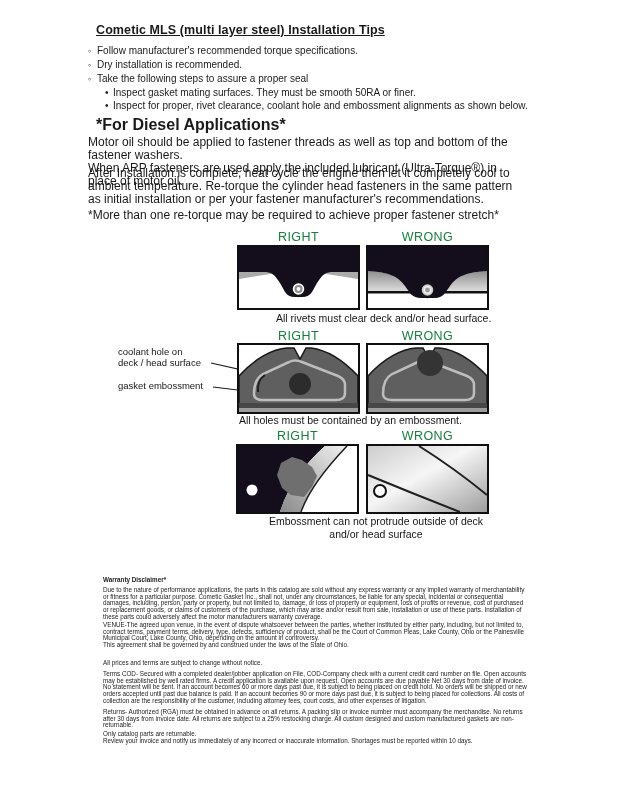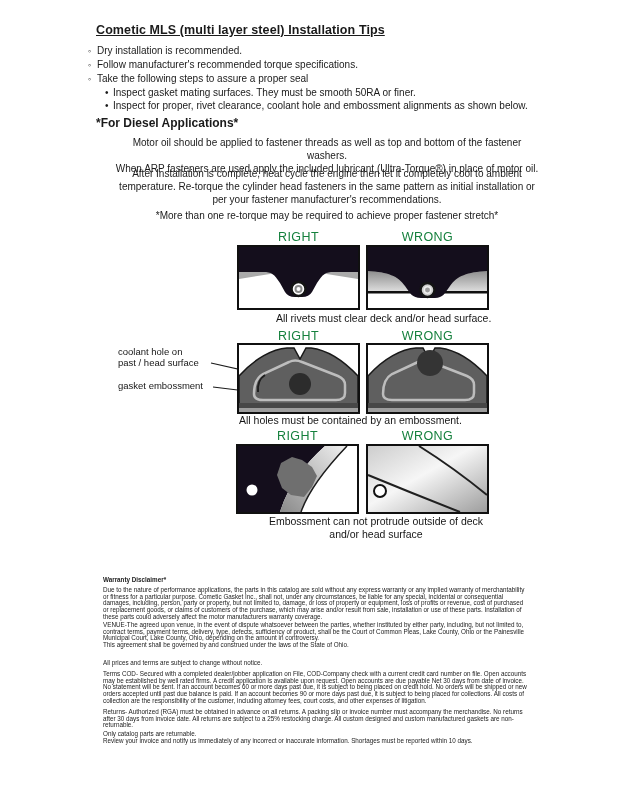--- a/index.html
+++ b/index.html
@@ -8,22 +8,22 @@
 
   .title{position:absolute;left:96px;top:23px;margin:0;font-size:12.5px;font-weight:bold;
          text-decoration:underline;letter-spacing:.1px;white-space:nowrap;}
 
   .bullets{position:absolute;left:88px;top:44px;font-size:10px;line-height:13px;}
   .b-line{white-space:nowrap;}
   .b-mark{display:inline-block;width:9px;font-size:9px;}
   .sub{padding-left:17px;}
   .sub .b-mark{width:8px;font-size:10px;}
 
-  .diesel-head{position:absolute;left:96px;top:116px;margin:0;font-size:12px;font-weight:bold;white-space:nowrap;}
-  .para{position:absolute;left:112px;width:430px;margin:0;font-size:10px;line-height:13px;text-align:center;}
+  .diesel-head{position:absolute;left:96px;top:116px;margin:0;font-size:16px;font-weight:bold;white-space:nowrap;}
+  .para{position:absolute;left:88px;width:430px;margin:0;font-size:12px;line-height:13px;}
   #p-oil{top:136px;}
   #p-heat{top:167px;}
   #p-retorque{top:209px;white-space:nowrap;}
 
   .fig-label{position:absolute;width:123px;text-align:center;font-size:12.5px;letter-spacing:.4px;color:#15803d;}
   .panel{position:absolute;display:block;}
   .caption{position:absolute;font-size:10.5px;line-height:13px;color:#161616;}
 
   .annot{position:absolute;left:118px;width:92px;text-align:left;font-size:9.5px;line-height:10.5px;color:#161616;}
   #annot-coolant{top:347px;}
@@ -43,22 +43,22 @@
   .footer-code{position:absolute;left:387px;top:757px;font-size:15px;color:#111;letter-spacing:.3px;}
 </style>
 </head>
 <body>
 
 <div class="page">
 
   <h1 class="title">Cometic MLS (multi layer steel) Installation Tips</h1>
 
   <div class="bullets">
+    <div class="b-line"><span class="b-mark">◦</span><span>Follow manufacturer's recommended torque specifications.</span></div>
     <div class="b-line"><span class="b-mark">◦</span><span>Dry installation is recommended.</span></div>
-    <div class="b-line"><span class="b-mark">◦</span><span>Follow manufacturer's recommended torque specifications.</span></div>
     <div class="b-line"><span class="b-mark">◦</span><span>Take the following steps to assure a proper seal</span></div>
     <div class="b-line sub"><span class="b-mark">•</span><span>Inspect gasket mating surfaces.  They must be smooth 50RA or finer.</span></div>
     <div class="b-line sub"><span class="b-mark">•</span><span>Inspect for proper, rivet clearance, coolant hole and embossment alignments as shown below.</span></div>
   </div>
 
   <h2 class="diesel-head">*For Diesel Applications*</h2>
 
   <p class="para" id="p-oil"><span>Motor oil should be applied to fastener threads as well as top and bottom of the fastener washers.</span><br>
   <span>When ARP fasteners are used apply the included lubricant (Ultra-Torque®) in place of motor oil.</span></p>
 
@@ -93,21 +93,21 @@
     <circle cx="61.5" cy="45" r="7" fill="#cfcfcf" stroke="#141414" stroke-width="2.5"></circle>
     <circle cx="61.5" cy="45" r="3.2" fill="#9b9b9b" stroke="#eeeeee" stroke-width="1.5"></circle>
     <rect x="1" y="1" width="121" height="63" fill="none" stroke="#101010" stroke-width="2"></rect>
   </svg>
 
   <div class="caption" style="left:244px;top:312px;margin-left:32px;">All rivets must clear deck and/or head surface.</div>
 
   <div class="fig-label" style="left:237px;top:329px;">RIGHT</div>
   <div class="fig-label" style="left:366px;top:329px;">WRONG</div>
 
-  <div class="annot" id="annot-coolant"><span>coolant hole on</span><br><span>past / head surface</span></div>
+  <div class="annot" id="annot-coolant"><span>coolant hole on</span><br><span>deck / head surface</span></div>
   <div class="annot" id="annot-emboss">gasket embossment</div>
 
   <svg class="pointer-lines" width="100" height="45" viewBox="0 0 100 45">
     <line x1="6" y1="8" x2="91" y2="27" stroke="#1a1a1a" stroke-width="1.2"></line>
     <line x1="8" y1="32" x2="57" y2="38" stroke="#1a1a1a" stroke-width="1.2"></line>
   </svg>
 
   <svg class="panel" style="left:237px;top:343px;" width="123" height="71" viewBox="0 0 123 71">
     <rect x="1" y="1" width="121" height="69" fill="#ffffff"></rect>
     <path d="M2,68 V33 C18,15 36,6 50,5 H57 L63,16 L69,5 H74 C90,7 106,17 121,33 V68 Z" fill="#5f5f5f" stroke="#181818" stroke-width="1.5"></path>

